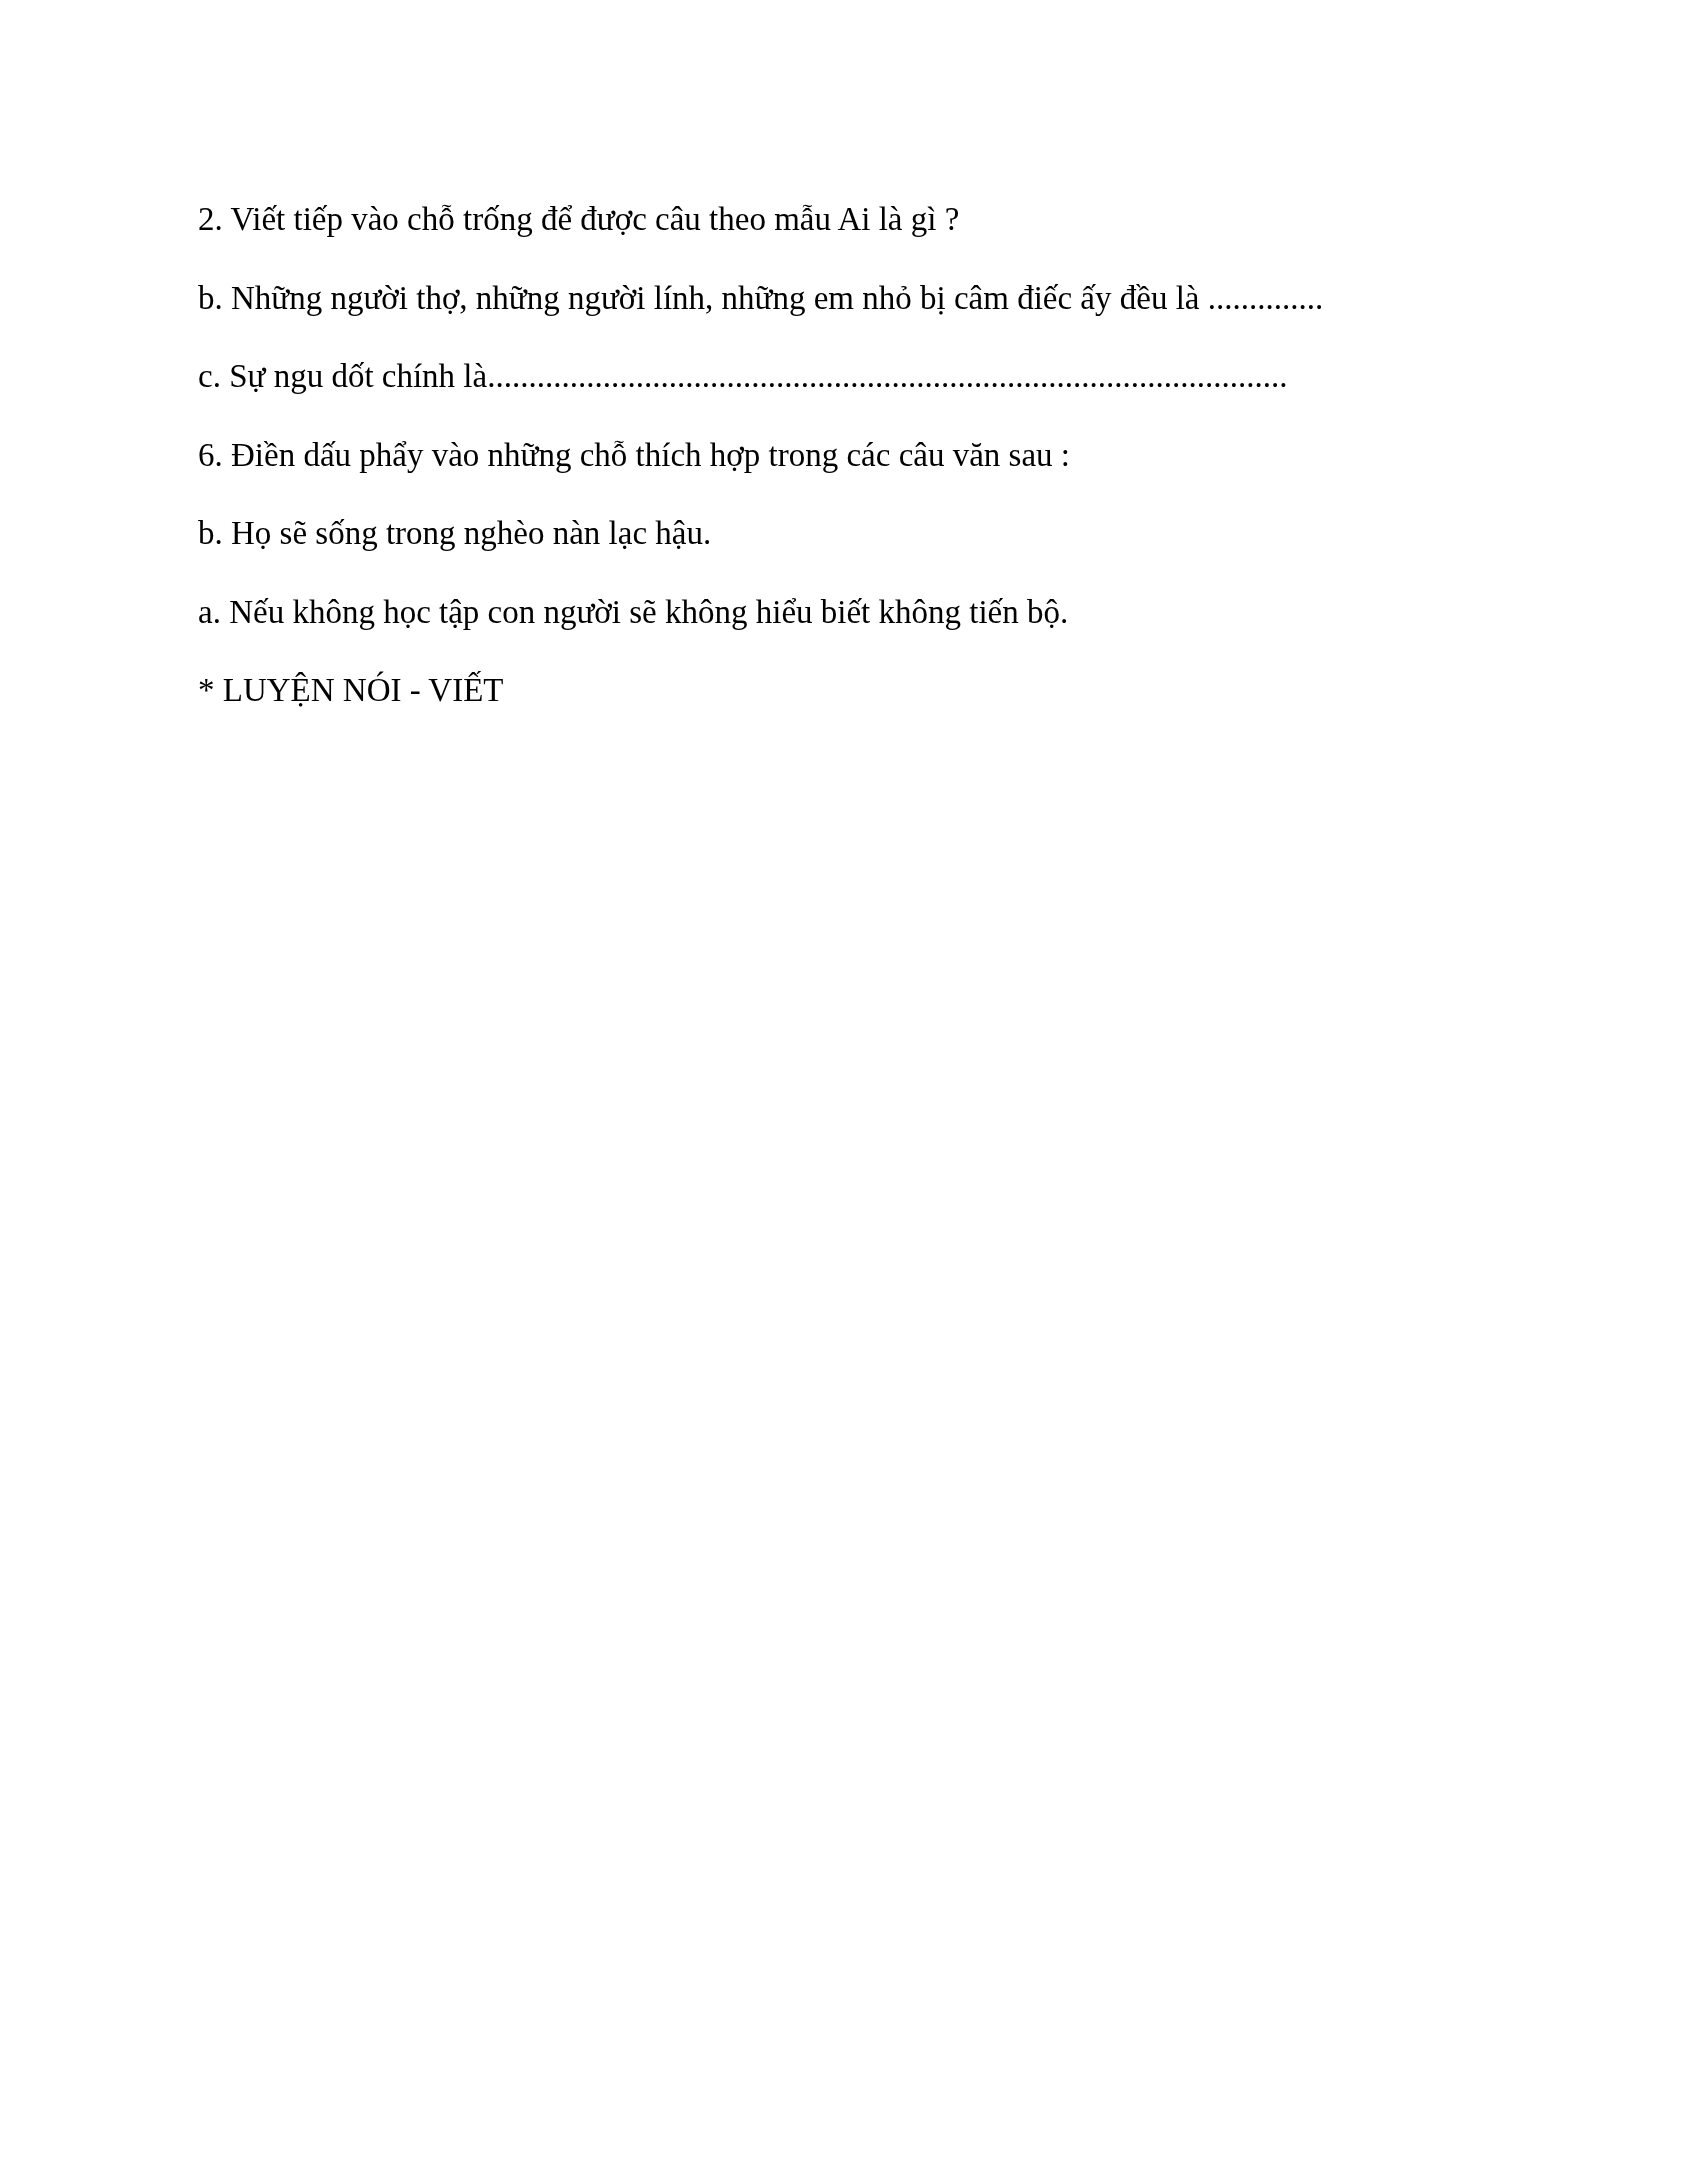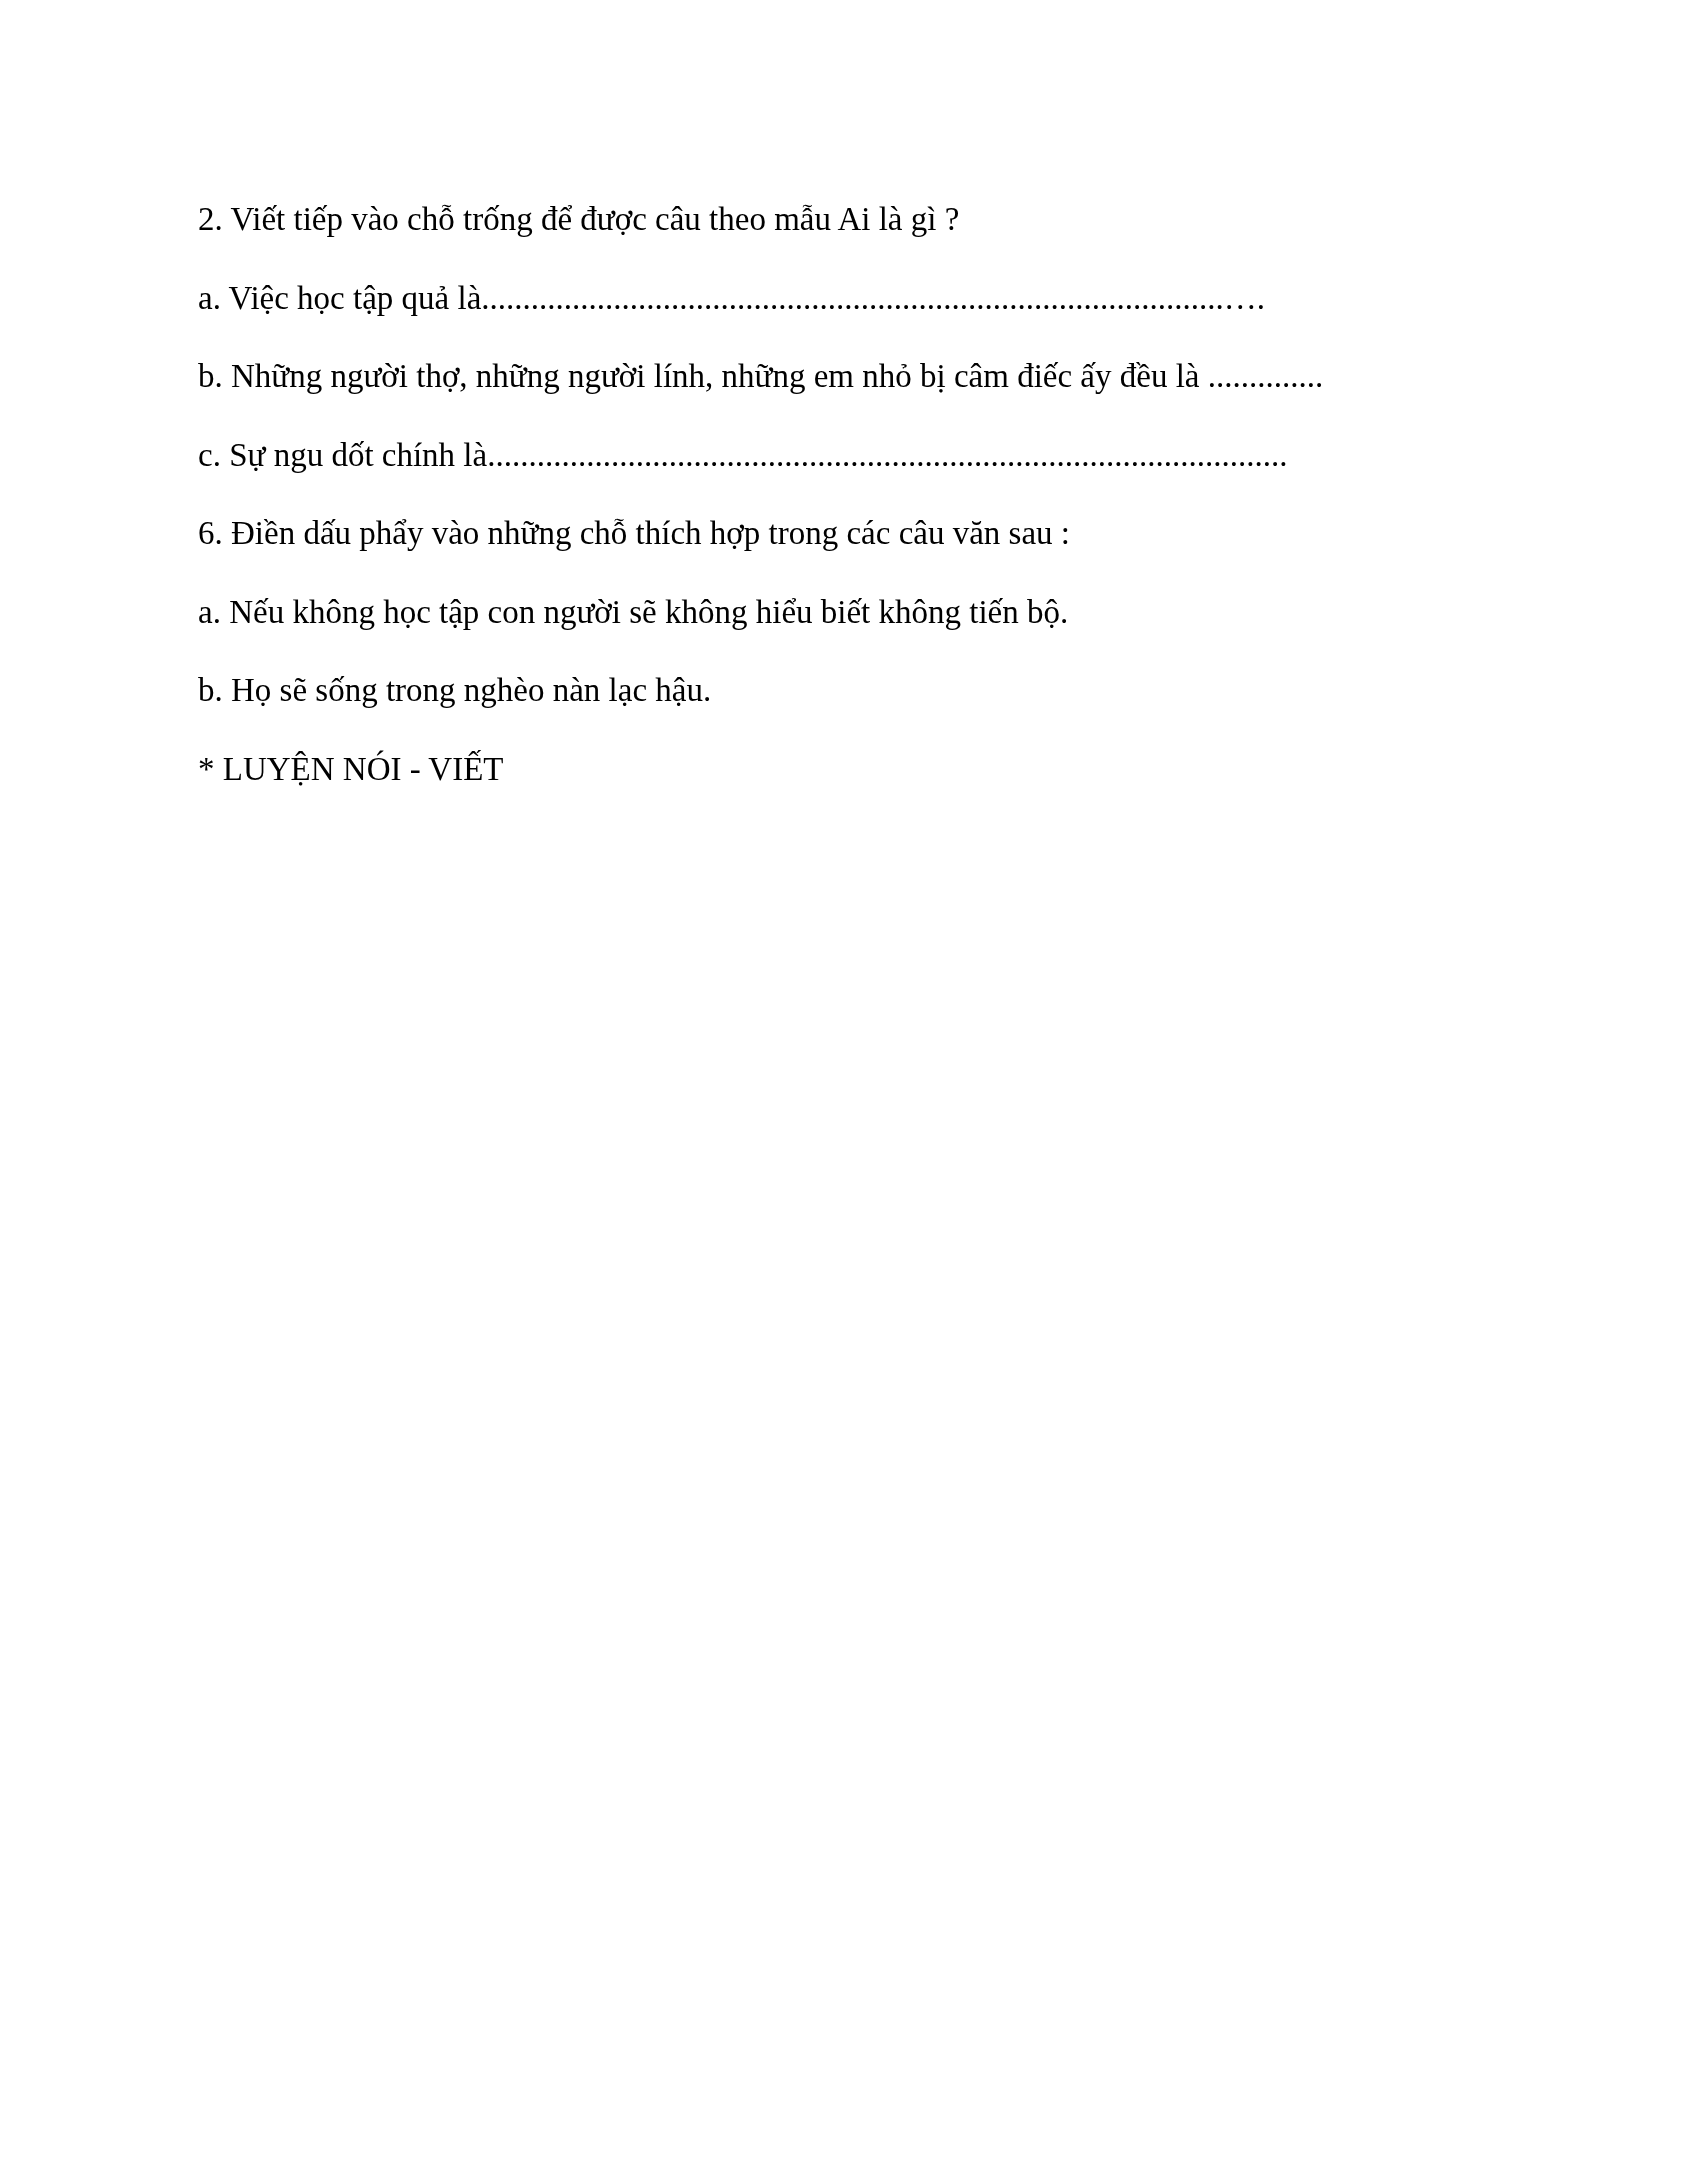--- a/index.html
+++ b/index.html
@@ -30,21 +30,20 @@
   }
   .heading-sans {
     font-family: Liberation Serif, serif;
   }
 </style>
 </head>
 <body>
 
 <div class="page">
   <p>2. Viết tiếp vào chỗ trống để được câu theo mẫu Ai là gì ?</p>
-  <p>a. Việc học tập quả là..........................................................................................…. </p>
   <p class="justify">b. Những người thợ, những người lính, những em nhỏ bị câm điếc ấy đều là ..............</p>
   <p>c. Sự ngu dốt chính là.................................................................................................</p>
   <p>6. Điền dấu phẩy vào những chỗ thích hợp trong các câu văn sau :</p>
+  <p>b. Họ sẽ sống trong nghèo nàn lạc hậu.</p>
   <p>a. Nếu không học tập con người sẽ không hiểu biết không tiến bộ.</p>
-  <p>b. Họ sẽ sống trong nghèo nàn lạc hậu.</p>
   <p class="heading-sans">* LUYỆN NÓI - VIẾT</p>
 </div>
 
 
 </body></html>

